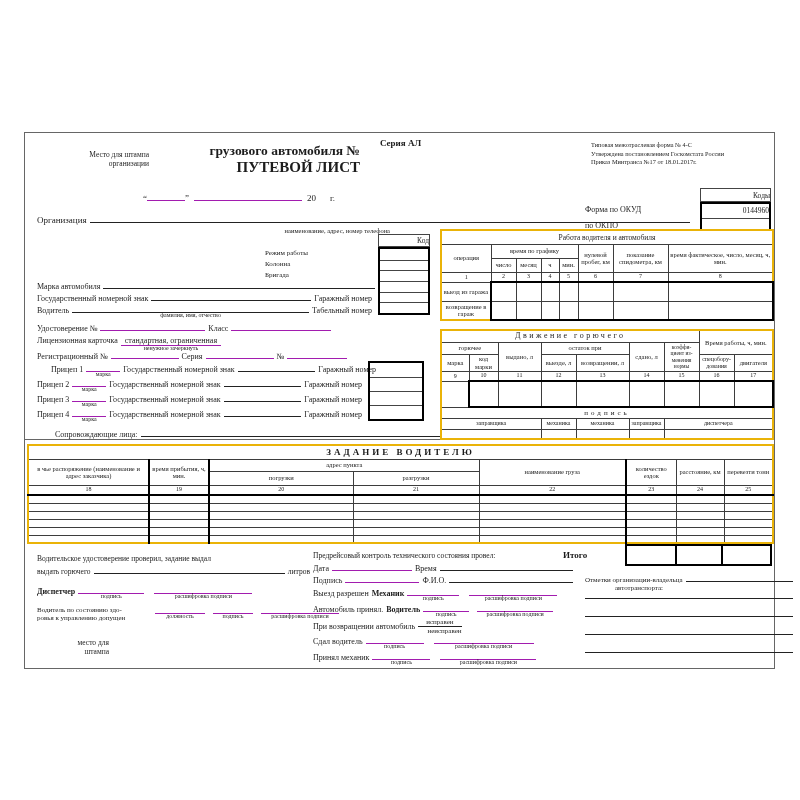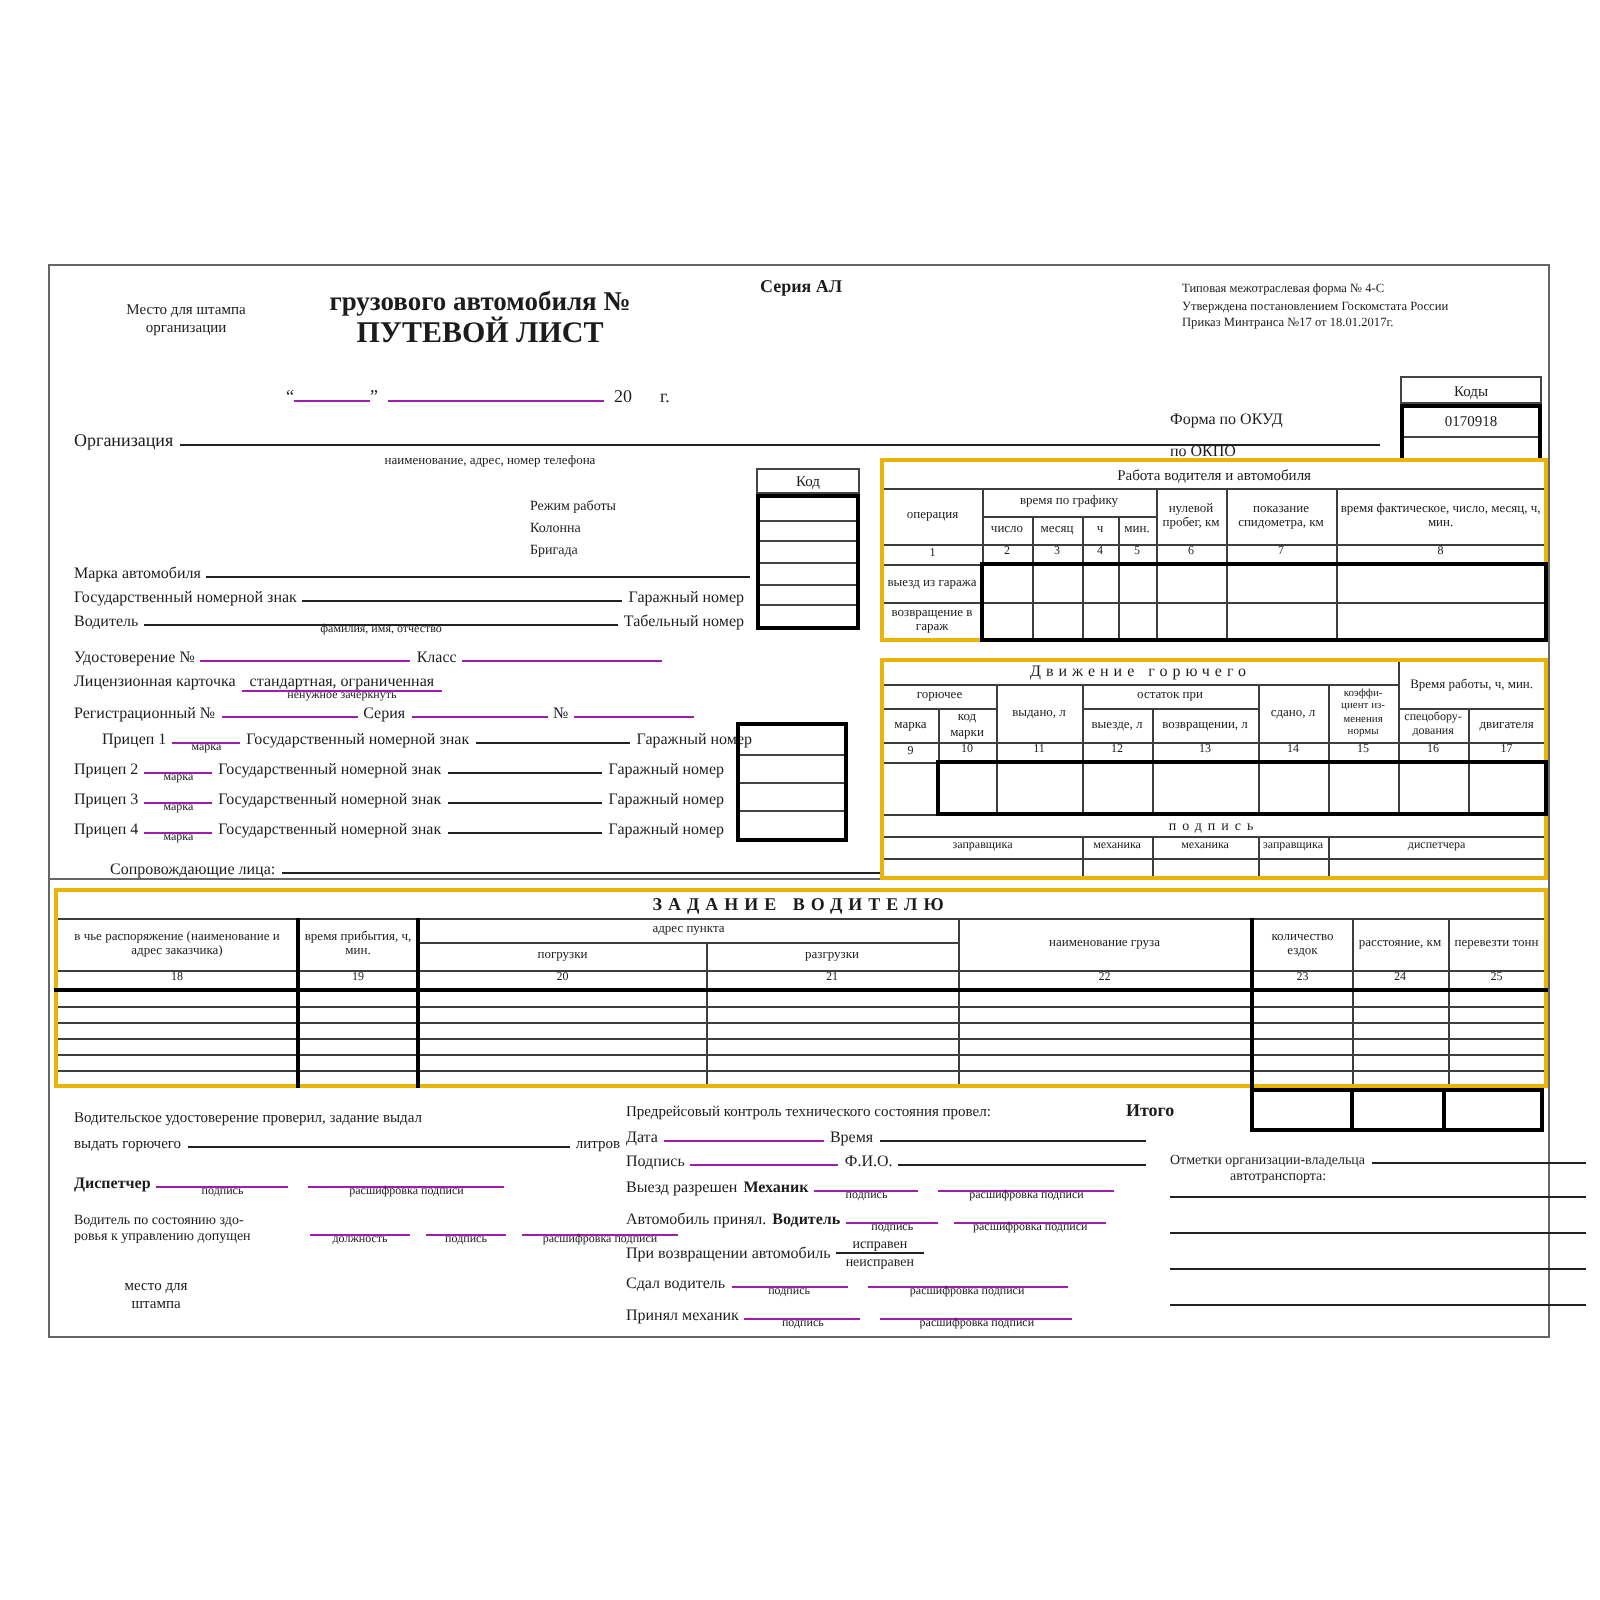--- a/index.html
+++ b/index.html
@@ -1,21 +1,21 @@
 <!DOCTYPE html>
 <html><head>
 <meta charset="utf-8">
 <style>
 *{margin:0;padding:0;box-sizing:border-box}
 html,body{width:800px;height:800px;background:#fff}
 body{font-family:"Liberation Serif","DejaVu Serif",serif;color:#1c1c1c;position:relative;-webkit-font-smoothing:antialiased}
 .sheet{position:absolute;left:24px;top:132px;width:751px;height:537px;border:1px solid #666;background:#fff}
 .abs{position:absolute}
 .b{font-weight:bold}
-.c{text-align:center}
+.c{text-align:right}
 .r{text-align:left}
 .f55{font-size:5.5px;line-height:6.5px}
 .f6{font-size:6px;line-height:7px}
 .f65{font-size:6.5px;line-height:7.5px}
 .f7{font-size:7px;line-height:8px}
 .f75{font-size:7.5px;line-height:9px}
 .f8{font-size:8px;line-height:10px}
 .f9{font-size:9px;line-height:11px}
 .row{display:flex;align-items:baseline;white-space:nowrap}.row .gap8{width:8px}.row .gap10{width:10px}
 .ln{flex:1;border-bottom:1px solid #222;height:8px;min-width:10px;position:relative}
@@ -73,21 +73,21 @@
   <div class="abs row f9" style="left:12px;top:82px;width:653px">
     <span class="lbl">Организация</span>
     <span class="ln"></span>
   </div>
   <div class="abs c f65" style="left:75px;top:94px;width:290px">наименование, адрес, номер телефона</div>
 
   <div class="abs c f75" style="left:675px;top:55px;width:71px;height:14px;border:1px solid #444;line-height:13px">Коды</div>
   <div class="abs r f8" style="left:560px;top:72px;width:112px">Форма по ОКУД</div>
   <div class="abs r f8" style="left:560px;top:88px;width:112px">по ОКПО</div>
   <div class="abs" style="left:675px;top:69px;width:71px;border:2px solid #000">
-    <div class="c f75" style="height:14px;line-height:14px">0170918</div>
+    <div class="c f75" style="height:14px;line-height:14px">0144960</div>
     <div style="height:14px;border-top:1px solid #444"></div>
   </div>
 
   <div class="abs c f75" style="left:353px;top:101px;width:52px;height:13px;border:1px solid #444;line-height:12px">Код</div>
   <div class="abs kodbox" style="left:353px;top:114px;width:52px;height:68px">
     <div class="kr"></div>
     <div class="kr"></div>
     <div class="kr"></div>
     <div class="kr"></div>
     <div class="kr"></div>
@@ -434,21 +434,21 @@
     <div class="abs row f8" style="left:0;top:40px">
       <span class="b lbl">Диспетчер</span>
       <span class="fld" style="width:66px">
           <span class="hint">подпись</span>
         </span>
       <span class="gap10"></span>
       <span class="fld" style="width:98px">
           <span class="hint">расшифровка подписи</span>
         </span>
     </div>
-    <div class="abs row f7" style="left:0;top:60px;align-items:center">
+    <div class="abs row f7" style="left:0;top:60px;align-items:flex-start">
       <span class="stack" style="width:118px">
         <span>Водитель по состоянию здо-</span>
         <span>ровья к управлению допущен</span>
       </span>
       <span class="fld" style="width:50px">
           <span class="hint">должность</span>
         </span>
       <span class="gap8"></span>
       <span class="fld" style="width:40px">
           <span class="hint">подпись</span>

